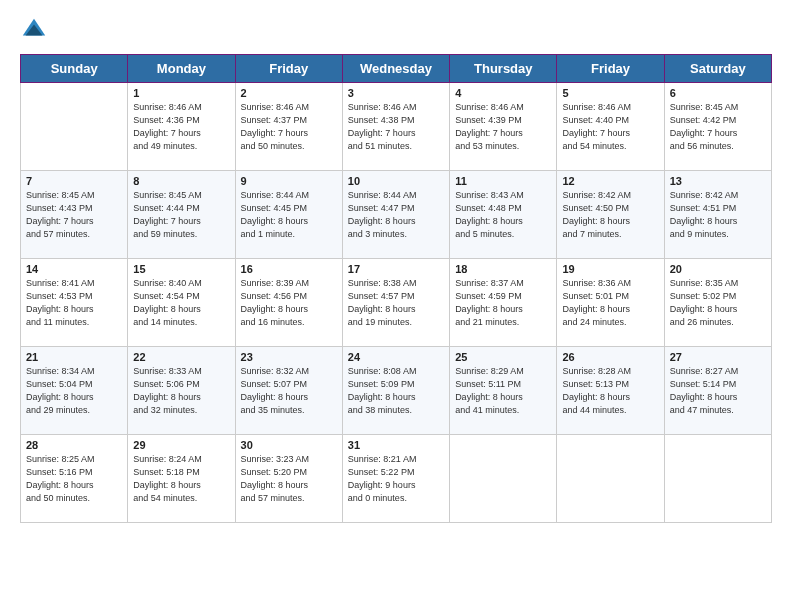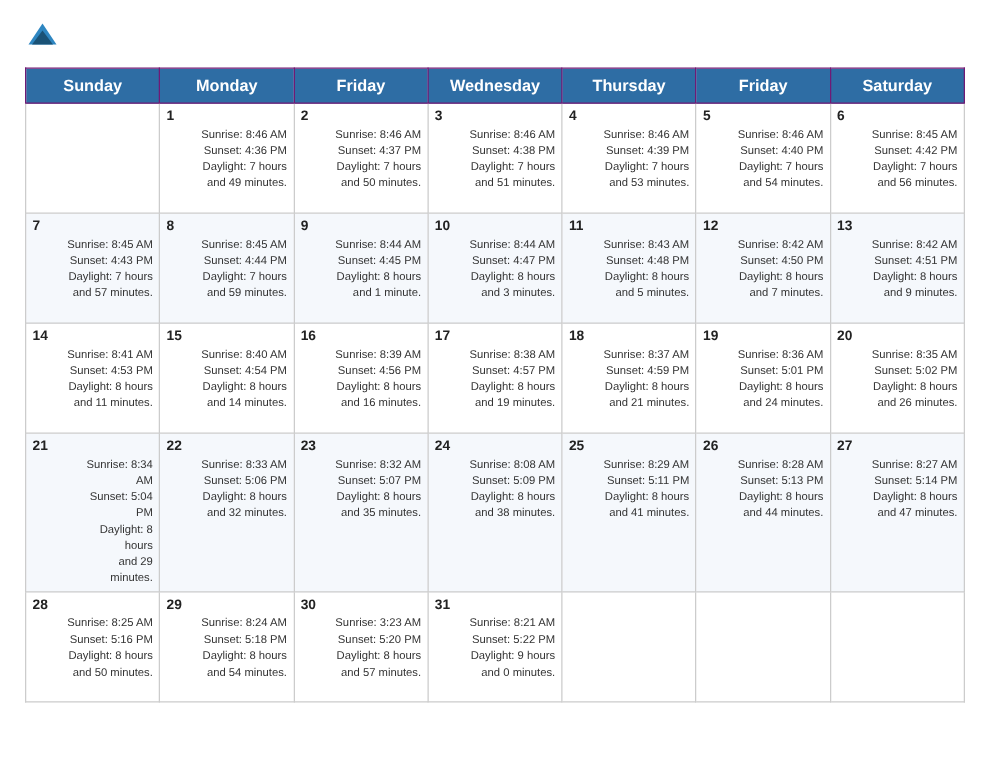--- a/index.html
+++ b/index.html
@@ -70,21 +70,20 @@
     .day-num {
       font-size: 11px;
       font-weight: bold;
       display: block;
       margin-bottom: 2px;
     }
     .day-info {
       font-size: 9px;
       line-height: 1.45;
       color: #333;
-      text-align: right;
     }
     .empty-cell {
       background: #fff !important;
     }
   </style>
 </head>
 <body>
 
 <div class="page">
   <div class="header">
@@ -260,21 +259,21 @@
             <span class="day-num">20</span>
             <div class="day-info" style="white-space: pre-line;">Sunrise: 8:35 AM
 Sunset: 5:02 PM
 Daylight: 8 hours
 and 26 minutes.</div>
           </td>
         </tr>
         <tr>
           <td>
             <span class="day-num">21</span>
-            <div class="day-info" style="white-space: pre-line; margin-left: 33px;">Sunrise: 8:34 AM
+            <div class="day-info" style="white-space: pre-line;">Sunrise: 8:34 AM
 Sunset: 5:04 PM
 Daylight: 8 hours
 and 29 minutes.</div>
           </td>
           <td>
             <span class="day-num">22</span>
             <div class="day-info" style="white-space: pre-line;">Sunrise: 8:33 AM
 Sunset: 5:06 PM
 Daylight: 8 hours
 and 32 minutes.</div>

